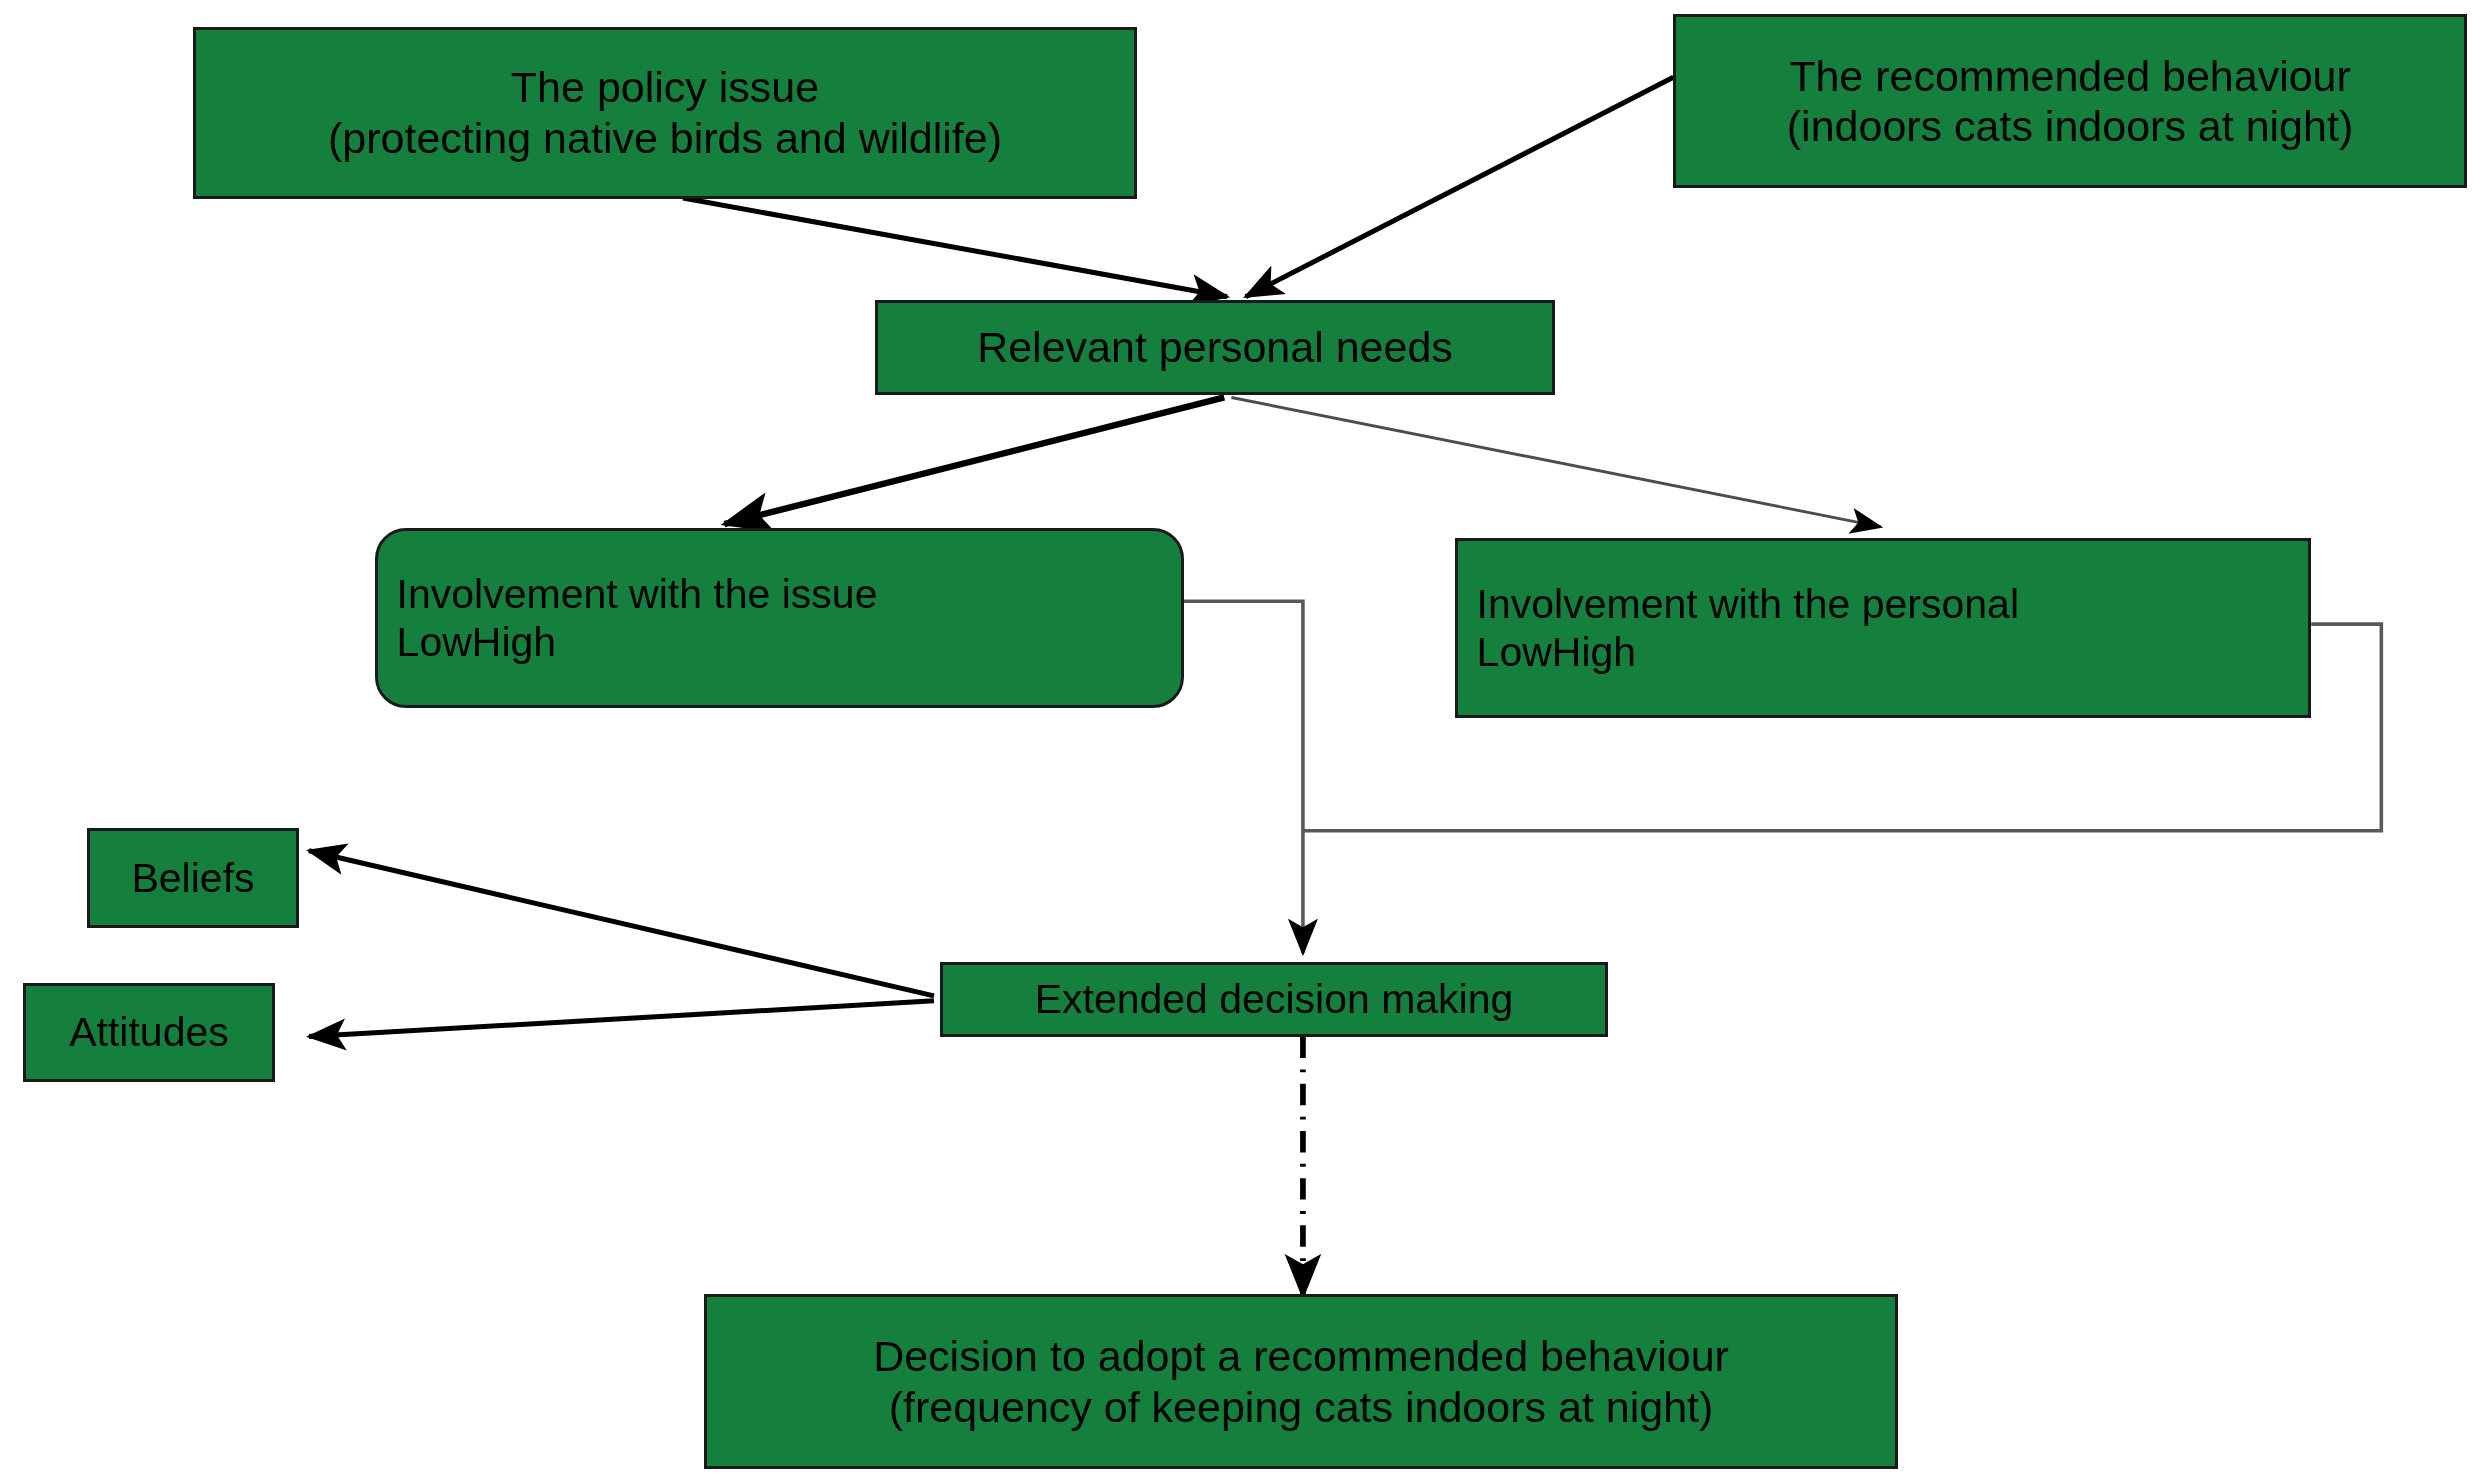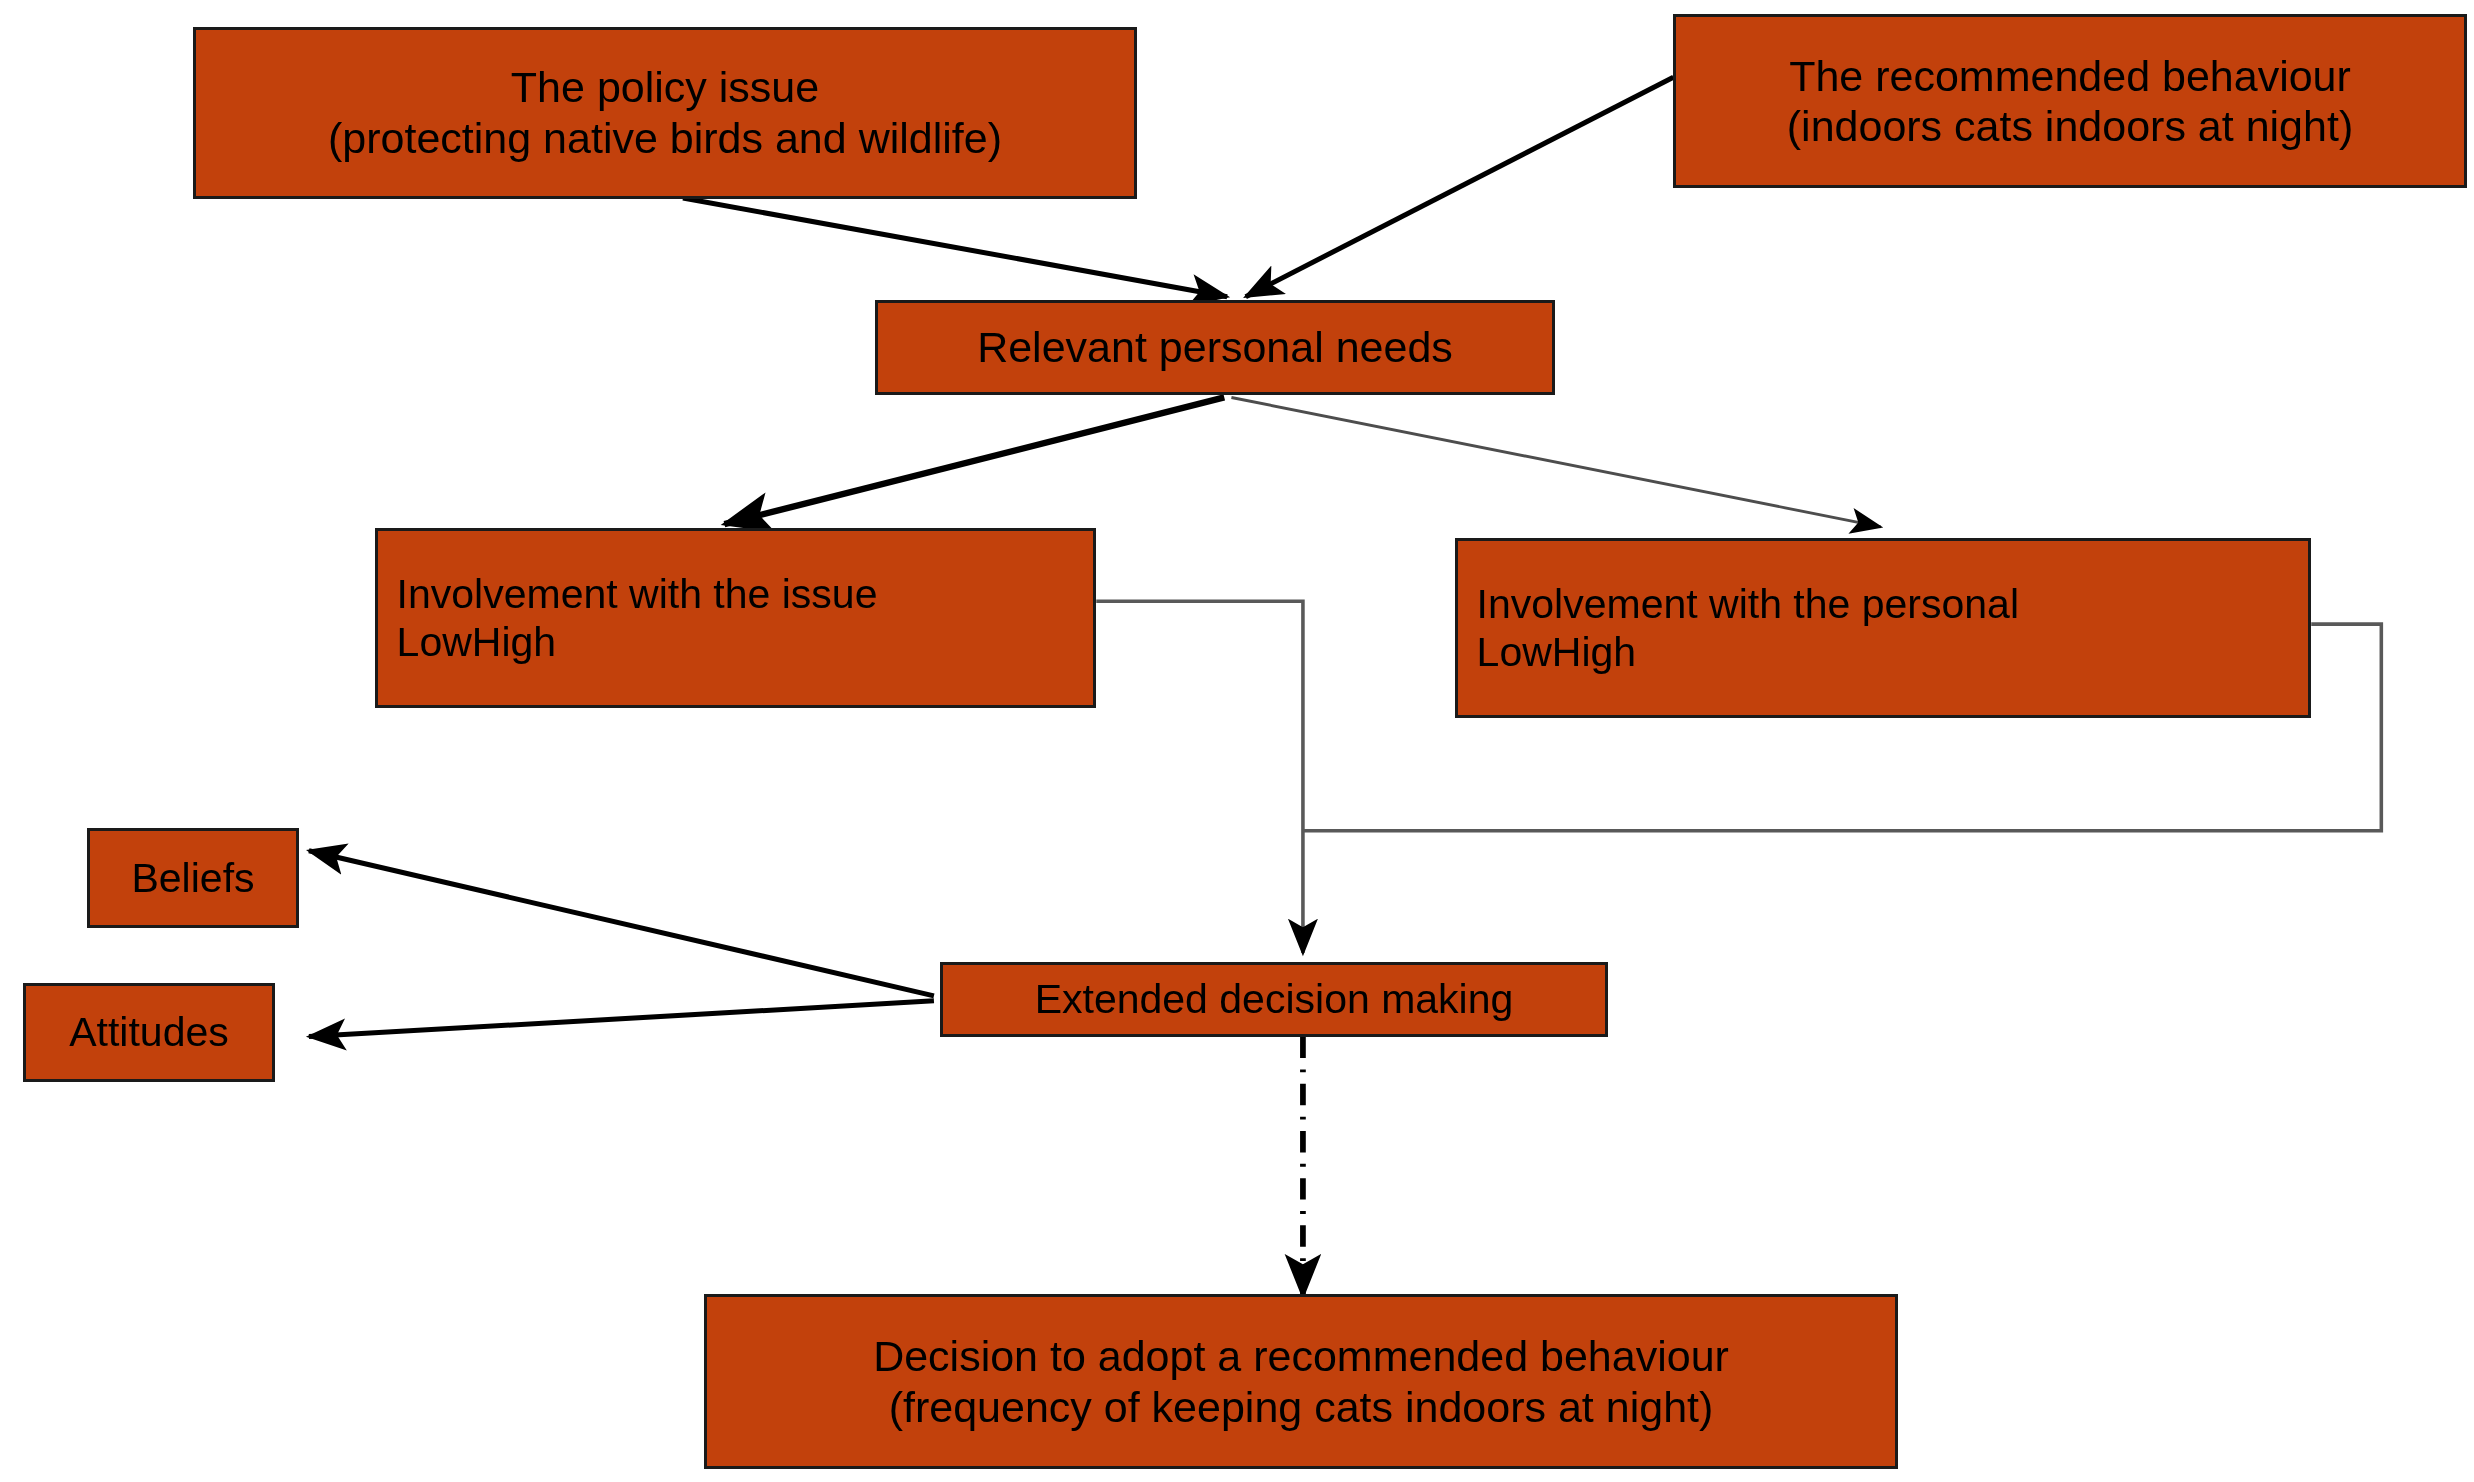--- a/index.html
+++ b/index.html
@@ -11,21 +11,21 @@
     position: relative;
     width: 2475px;
     height: 1482px;
     background: #ffffff;
     overflow: hidden;
     font-family: "Liberation Sans", sans-serif;
   }
   .node {
     position: absolute;
     box-sizing: border-box;
-    background: #c2410c;
+    background: #15803d;
     border: 3.6px solid #1a1a1a;
     color: #000000;
     display: flex;
     flex-direction: column;
     justify-content: center;
     z-index: 5;
   }
   .node .line {
     display: block;
     width: 100%;
@@ -108,21 +108,21 @@
 
   <div class="node center" style="left:1673px; top:14.3px; width:794px; height:174px; font-size:43px; padding:0 15.7px;">
     <span class="line">The recommended behaviour</span>
     <span class="line">(indoors cats indoors at night)</span>
   </div>
 
   <div class="node center" style="left:875px; top:300px; width:680px; height:95px; font-size:43px; padding:0 6px;">
     <span class="line">Relevant personal needs</span>
   </div>
 
-  <div class="node" style="left:375px; top:528px; width:721px; height:180px; font-size:41px; padding:10px 18.6px;">
+  <div class="node" style="left:375px; top:528px; width:809px; height:180px; font-size:41px; padding:10px 18.6px;border-radius:31px;">
     <span class="line">Involvement with the issue</span>
     <span class="lr">
       <span>Low</span>
       <span>High</span>
     </span>
   </div>
 
   <div class="node" style="left:1455px; top:538px; width:856px; height:180px; font-size:41px; padding:10px 18.6px;">
     <span class="line">Involvement with the personal</span>
     <span class="lr">

